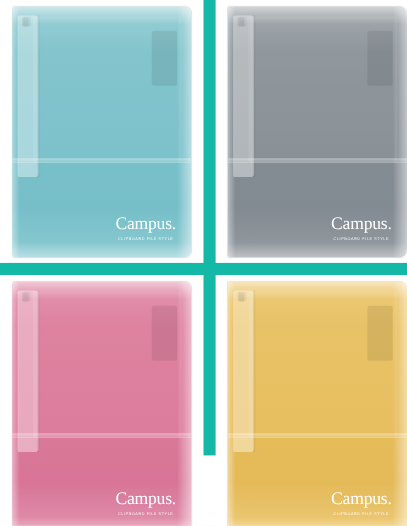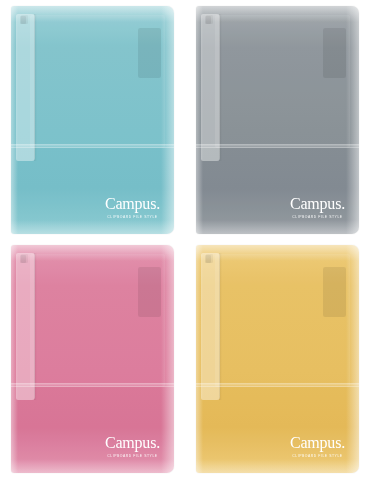--- a/index.html
+++ b/index.html
@@ -13,21 +13,22 @@
     height: 478px;
     overflow: hidden;
     font-family: "Liberation Sans", sans-serif;
   }
   #product-grid {
     width: 370px;
     height: 414px;
     display: grid;
     grid-template-columns: 185px 185px;
     grid-template-rows: 239px 239px;
-    background: #fef9c3;
+    background: #14b8a6;
+    gap: 11px;
   }
   .cell {
     position: relative;
     width: 185px;
     height: 239px;
     background: #ffffff;
     display: flex;
     align-items: center;
     justify-content: center;
   }

